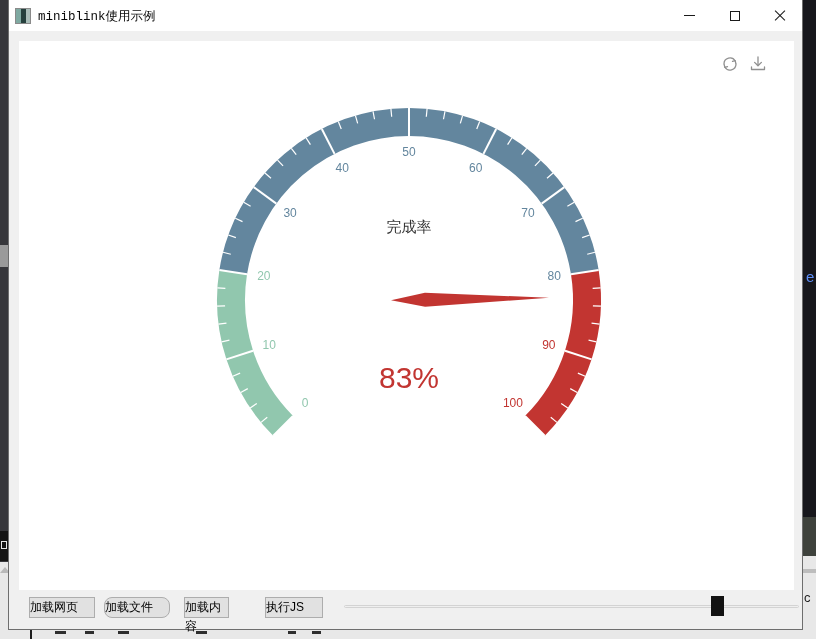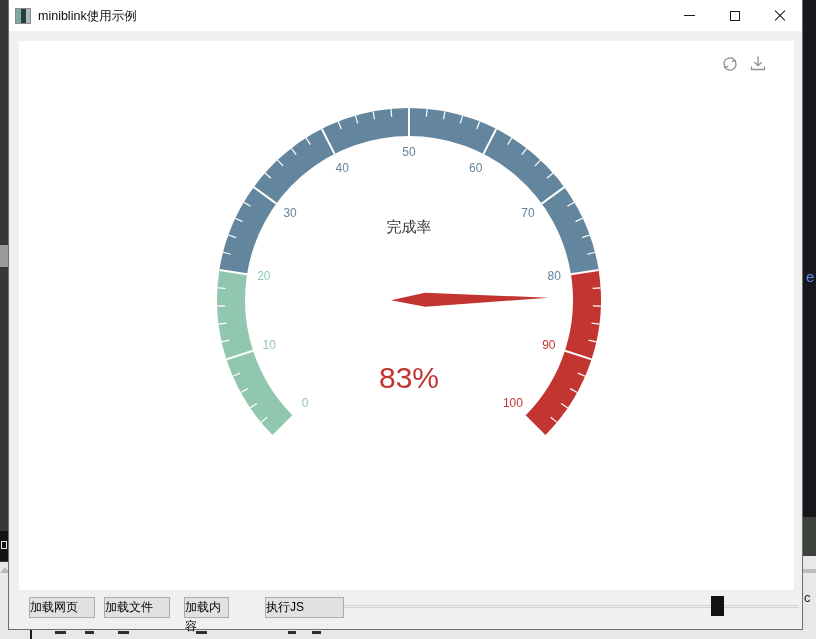--- a/index.html
+++ b/index.html
@@ -21,44 +21,44 @@
   .bg-c { position:absolute; left:804px; top:590px; color:#1d1d1d; font-size:13px; }
   .bg-dash { position:absolute; top:631px; height:3px; background:#2e2e2e; }
   .bg-vline { position:absolute; left:30px; top:629px; width:2px; height:10px; background:#1c1c1c; }
 
   
   .window { position:absolute; left:8px; top:0; width:795px; height:630px;
     background:#f0f0f0; border:1px solid #6e6e6e; border-top:none; }
   .titlebar { position:absolute; left:0; top:0; width:100%; height:31px; background:#ffffff; }
   .app-icon { position:absolute; left:6px; top:8px; width:16px; height:16px; border:1px solid #8a8a8a;
     background:linear-gradient(90deg,#7fa9a1 0 38%, #25403d 38% 72%, #a9bdb9 72% 100%); }
-  .win-title { position:absolute; left:29px; top:8px; font-size:12.5px; color:#0a0a0a; white-space:nowrap; }
+  .win-title { position:absolute; left:29px; top:8px; font-size:12.5px; color:#0a0a0a; white-space:nowrap;font-family:Liberation Mono, monospace; }
   .win-btns { position:absolute; right:0; top:0; height:31px; display:flex; }
   .win-btn { width:45px; height:31px; display:flex; align-items:center; justify-content:center; }
   .glyph-min { width:11px; height:1px; background:#1a1a1a; }
   .glyph-max { width:10px; height:10px; border:1px solid #1a1a1a; background:transparent; }
   .glyph-close { position:relative; width:12px; height:12px; }
   .glyph-close::before,.glyph-close::after { content:""; position:absolute; left:-1px; top:5px;
     width:14px; height:1px; background:#1a1a1a; }
   .glyph-close::before { transform:rotate(45deg); }
   .glyph-close::after { transform:rotate(-45deg); }
 
   
   .webview { position:absolute; left:10px; top:41px; width:775px; height:549px; background:#ffffff; }
   .toolbox { position:absolute; right:26px; top:13px; display:flex; gap:8px; }
   .toolbox svg { display:block; cursor:pointer; }
 
   
   .nbtn { position:absolute; top:597px; height:21px; background:#e1e1e1; border:1px solid #adadad;
     font-size:12px; color:#000; text-align:left; line-height:19px; cursor:pointer;
     font-family:"Liberation Sans","DejaVu Sans",sans-serif; }
   .btn-1 { left:20px;  width:66px; }
-  .btn-2 { left:95px;  width:66px; }
+  .btn-2 { left:95px;  width:66px;border-radius:8px; }
   .btn-3 { left:175px; width:45px; }
-  .btn-4 { left:256px; width:79px; }
+  .btn-4 { left:256px; width:58px; }
   .trackbar { position:absolute; left:335px; top:596px; width:455px; height:21px; }
   .track { position:absolute; left:0; top:9px; width:455px; height:3px; background:#efefef;
     border:1px solid #d3d3d3; border-radius:2px; }
   .thumb { position:absolute; left:367px; top:0; width:13px; height:20px; background:#121212; }
 </style>
 </head>
 <body>
 
 <div class="screen">
 

